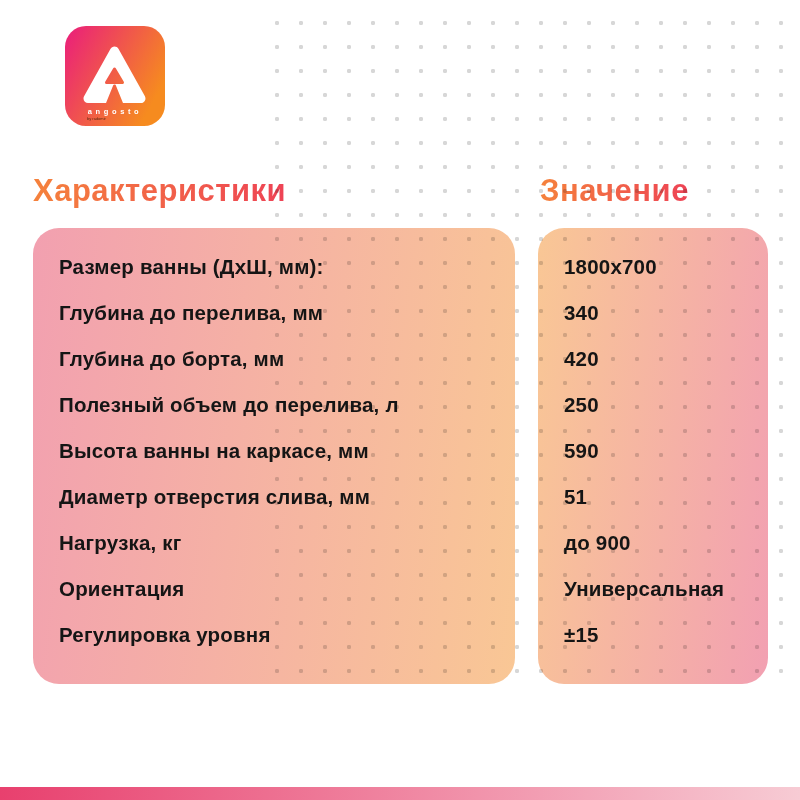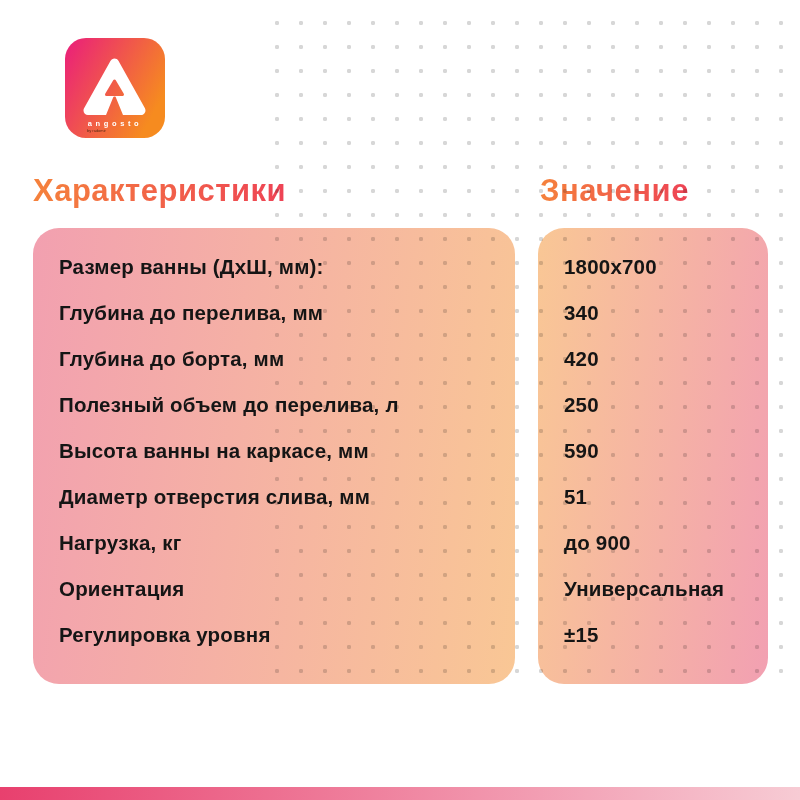--- a/index.html
+++ b/index.html
@@ -4,21 +4,21 @@
 <style>
   html,body{margin:0;padding:0;}
   body{
     width:800px;height:800px;background:#ffffff;overflow:hidden;
     font-family:"Liberation Sans","DejaVu Sans",sans-serif;
     position:relative;
   }
   .canvas{position:absolute;inset:0;width:800px;height:800px;}
 
   
-  .logo{position:absolute;left:33px;top:38px;width:80px;height:100px;padding-left:32px;}
+  .logo{position:absolute;left:33px;top:26px;width:80px;height:100px;padding-left:32px;}
 
   
   .dots{
     position:absolute;left:265px;top:11px;width:528px;height:676px;
     background-image:radial-gradient(circle,#d7d7d7 2px,rgba(255,255,255,0) 2.3px);
     background-size:24px 24px;
     mix-blend-mode:multiply;
     z-index:3;pointer-events:none;
   }
 

